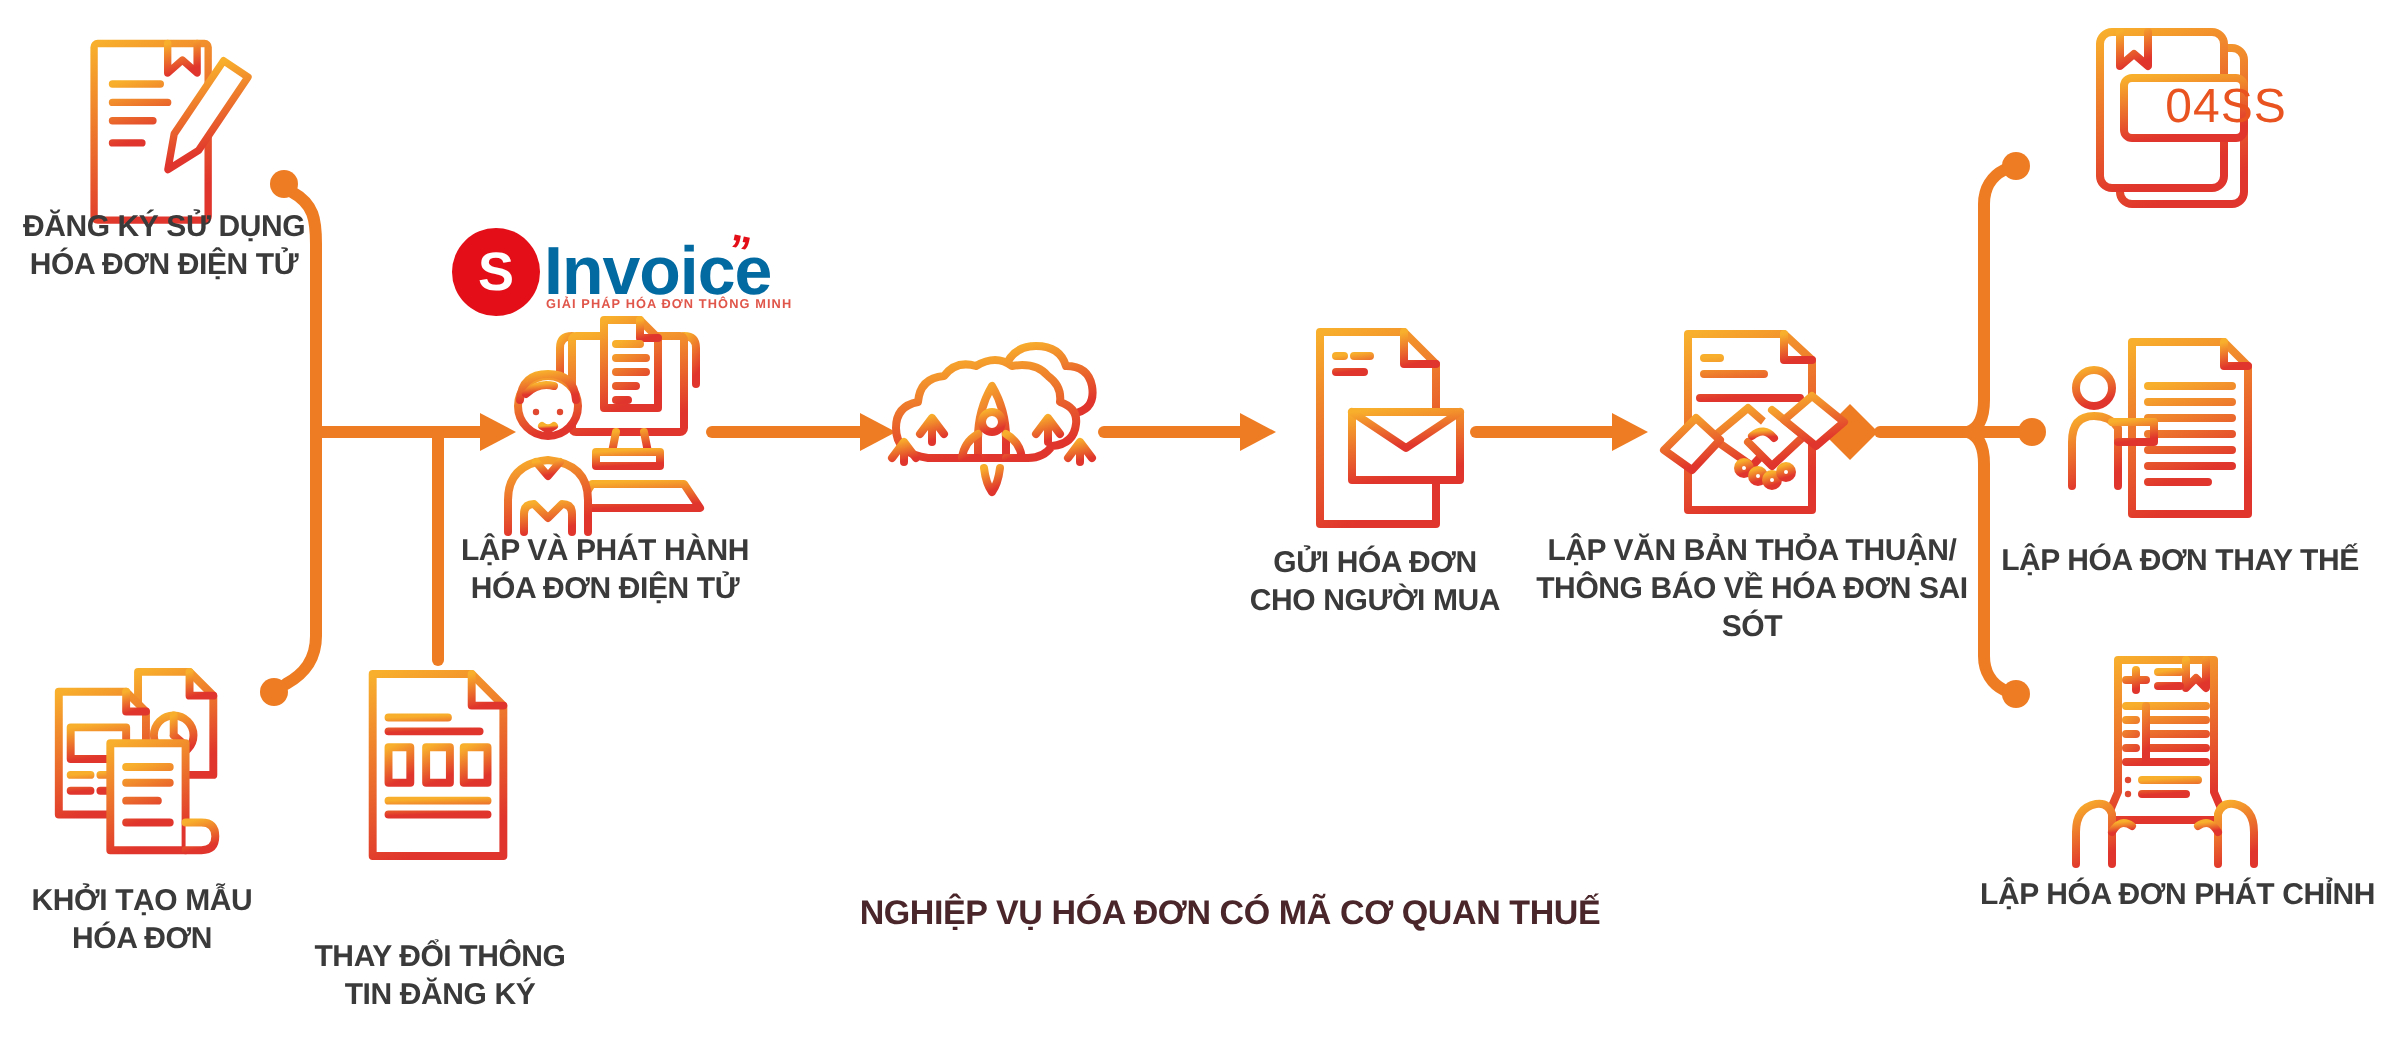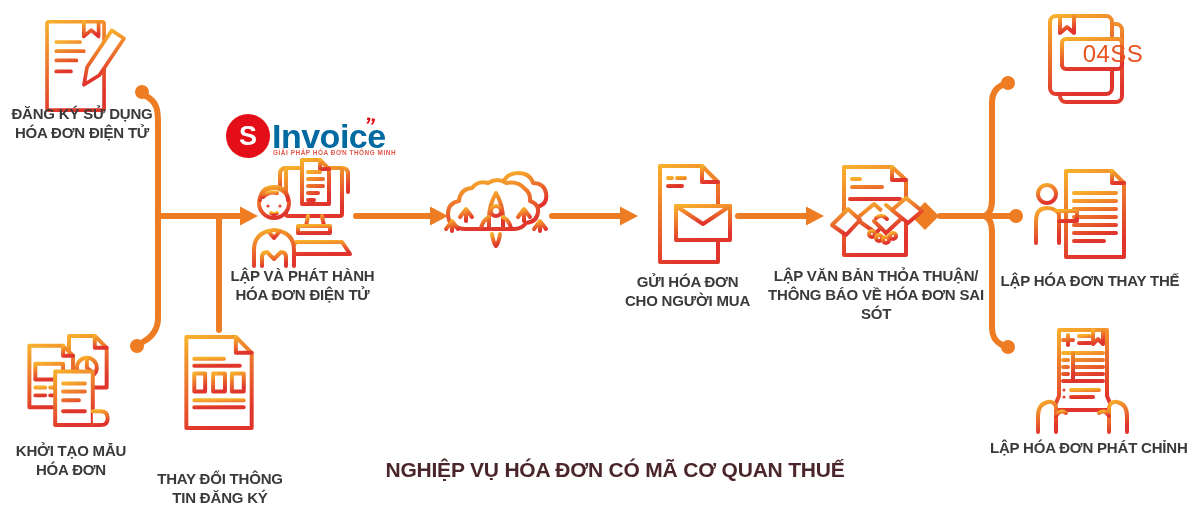--- a/index.html
+++ b/index.html
@@ -10,21 +10,21 @@
   #connectors{position:absolute;left:0;top:0;}
   .node{position:absolute;}
   .node svg{display:block;width:100%;height:100%;}
   .label{
     position:absolute;font-weight:bold;font-size:15px;line-height:19px;
     color:#3A3A3A;text-align:center;white-space:pre-line;letter-spacing:-0.2px;
   }
   .single{white-space:nowrap;}
   #main-title{
     position:absolute;left:330px;top:447px;width:570px;text-align:center;
-    font-size:21px;font-weight:bold;color:#4A262B;letter-spacing:-0.2px;white-space:nowrap;margin-top:11px;
+    font-size:17px;font-weight:bold;color:#4A262B;letter-spacing:-0.2px;white-space:nowrap;
   }
   
   #logo{position:absolute;left:226px;top:111px;width:160px;height:52px;}
   .logo-circle{
     position:absolute;left:0;top:3px;width:44px;height:44px;border-radius:50%;
     background:#E30E17;color:#fff;display:flex;align-items:center;justify-content:center;
     font-weight:bold;font-size:27px;
   }
   .logo-name{
     position:absolute;left:46px;top:6px;font-weight:bold;font-size:34px;color:#0369a1;

